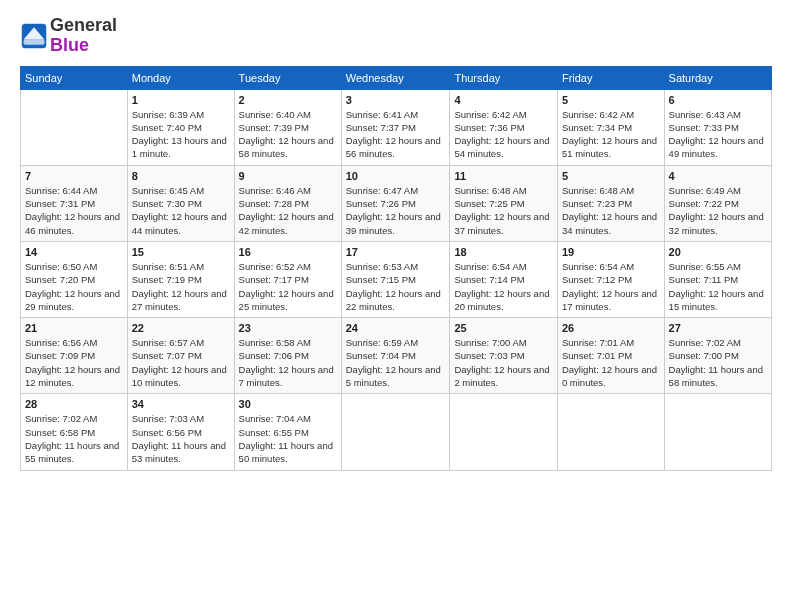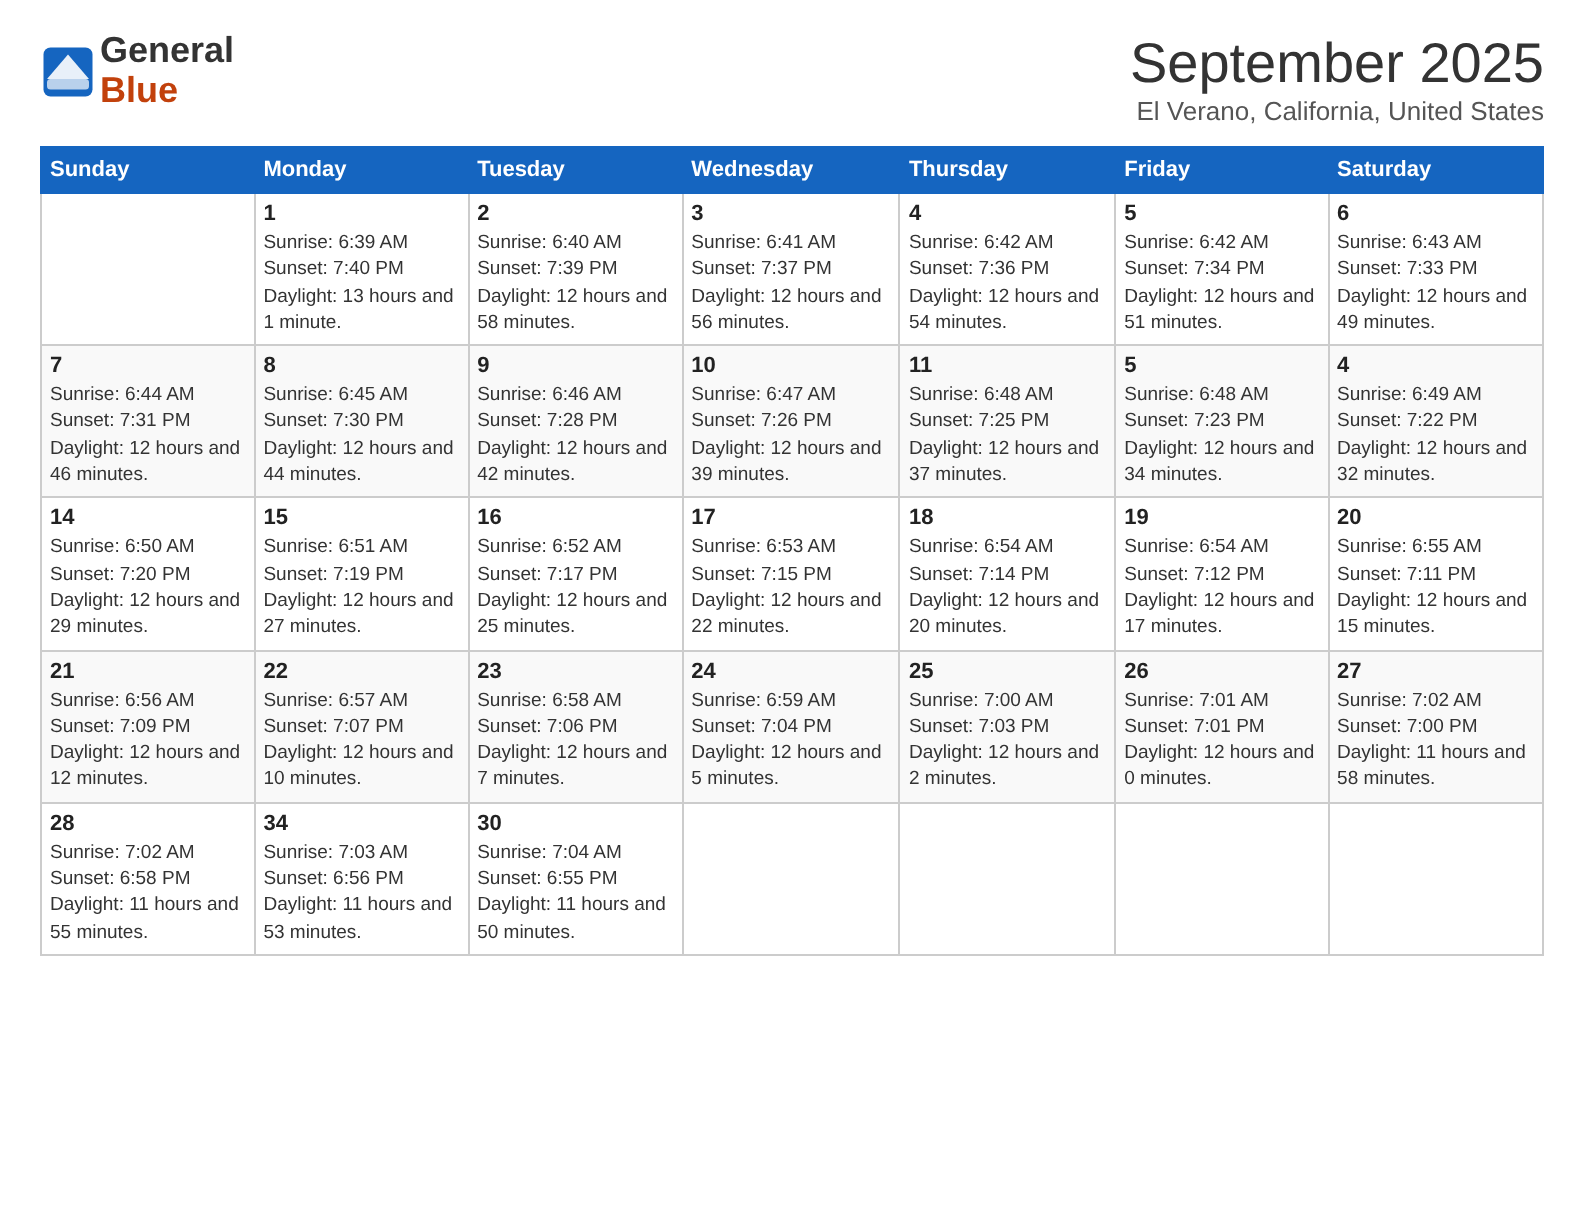--- a/index.html
+++ b/index.html
@@ -25,21 +25,21 @@
     .logo {
       display: flex;
       align-items: center;
     }
     .logo-text {
       font-size: 18px;
       font-weight: bold;
       color: #333;
       line-height: 1.1;
     }
-    .logo-text .blue { color: #c2410c; }
+    .logo-text .blue { color: #a21caf; }
     .logo-icon {
       width: 28px;
       height: 28px;
       margin-right: 2px;
     }
     .title-block {
       text-align: right;
     }
     .main-title {
       font-size: 28px;
@@ -54,21 +54,21 @@
       width: 100%;
       border-collapse: collapse;
       font-size: 10px;
     }
     .calendar thead tr th {
       background: #1565c0;
       color: #fff;
       padding: 5px 4px;
       text-align: left;
       font-size: 11px;
-      font-weight: bold;
+      font-weight: normal;
       border: 1px solid #1565c0;
     }
     .calendar tbody tr td {
       vertical-align: top;
       padding: 4px 4px;
       border: 1px solid #ccc;
       width: 113px;
       min-height: 70px;
       background: #fff;
     }
@@ -98,24 +98,20 @@
       <svg class="logo-icon" viewBox="0 0 32 32">
         <rect x="2" y="2" width="28" height="28" rx="4" fill="#1565c0"></rect>
         <polygon points="16,6 28,20 4,20" fill="#fff" opacity="0.9"></polygon>
         <rect x="4" y="20" width="24" height="6" rx="2" fill="#fff" opacity="0.7"></rect>
       </svg>
       <div class="logo-text">
         <span>General</span><br>
         <span class="blue">Blue</span>
       </div>
     </div>
-    <div class="title-block">
-      <div class="main-title">September 2025</div>
-      <div class="subtitle">El Verano, California, United States</div>
-    </div>
   </div>
 
   <table class="calendar">
     <thead>
       <tr>
       <th>Sunday</th>
           <th>Monday</th>
           <th>Tuesday</th>
           <th>Wednesday</th>
           <th>Thursday</th>

